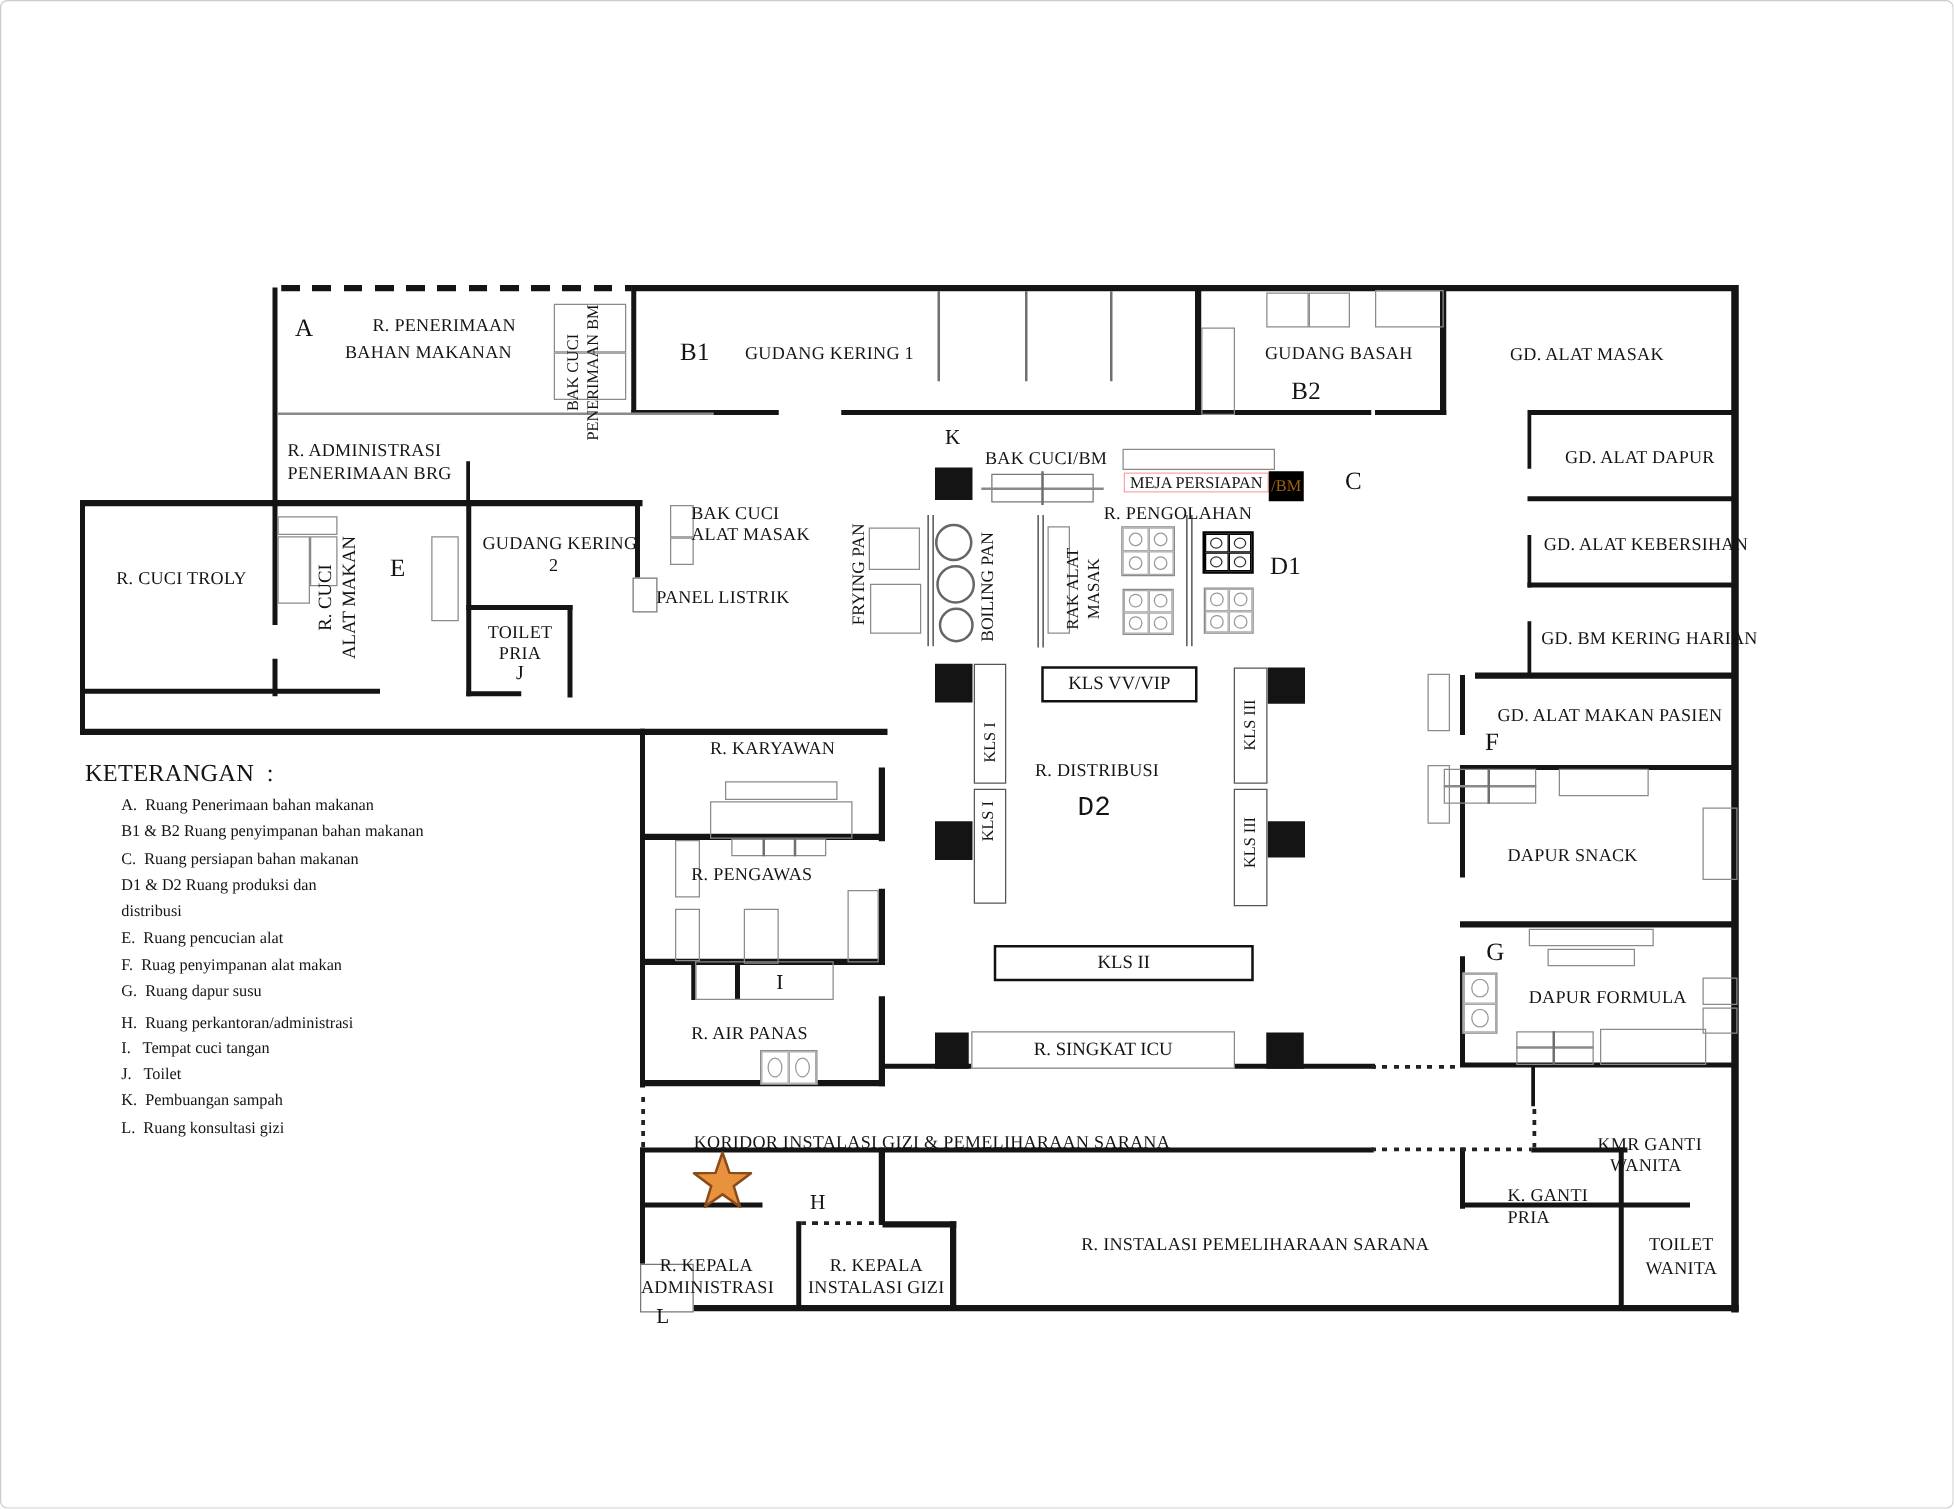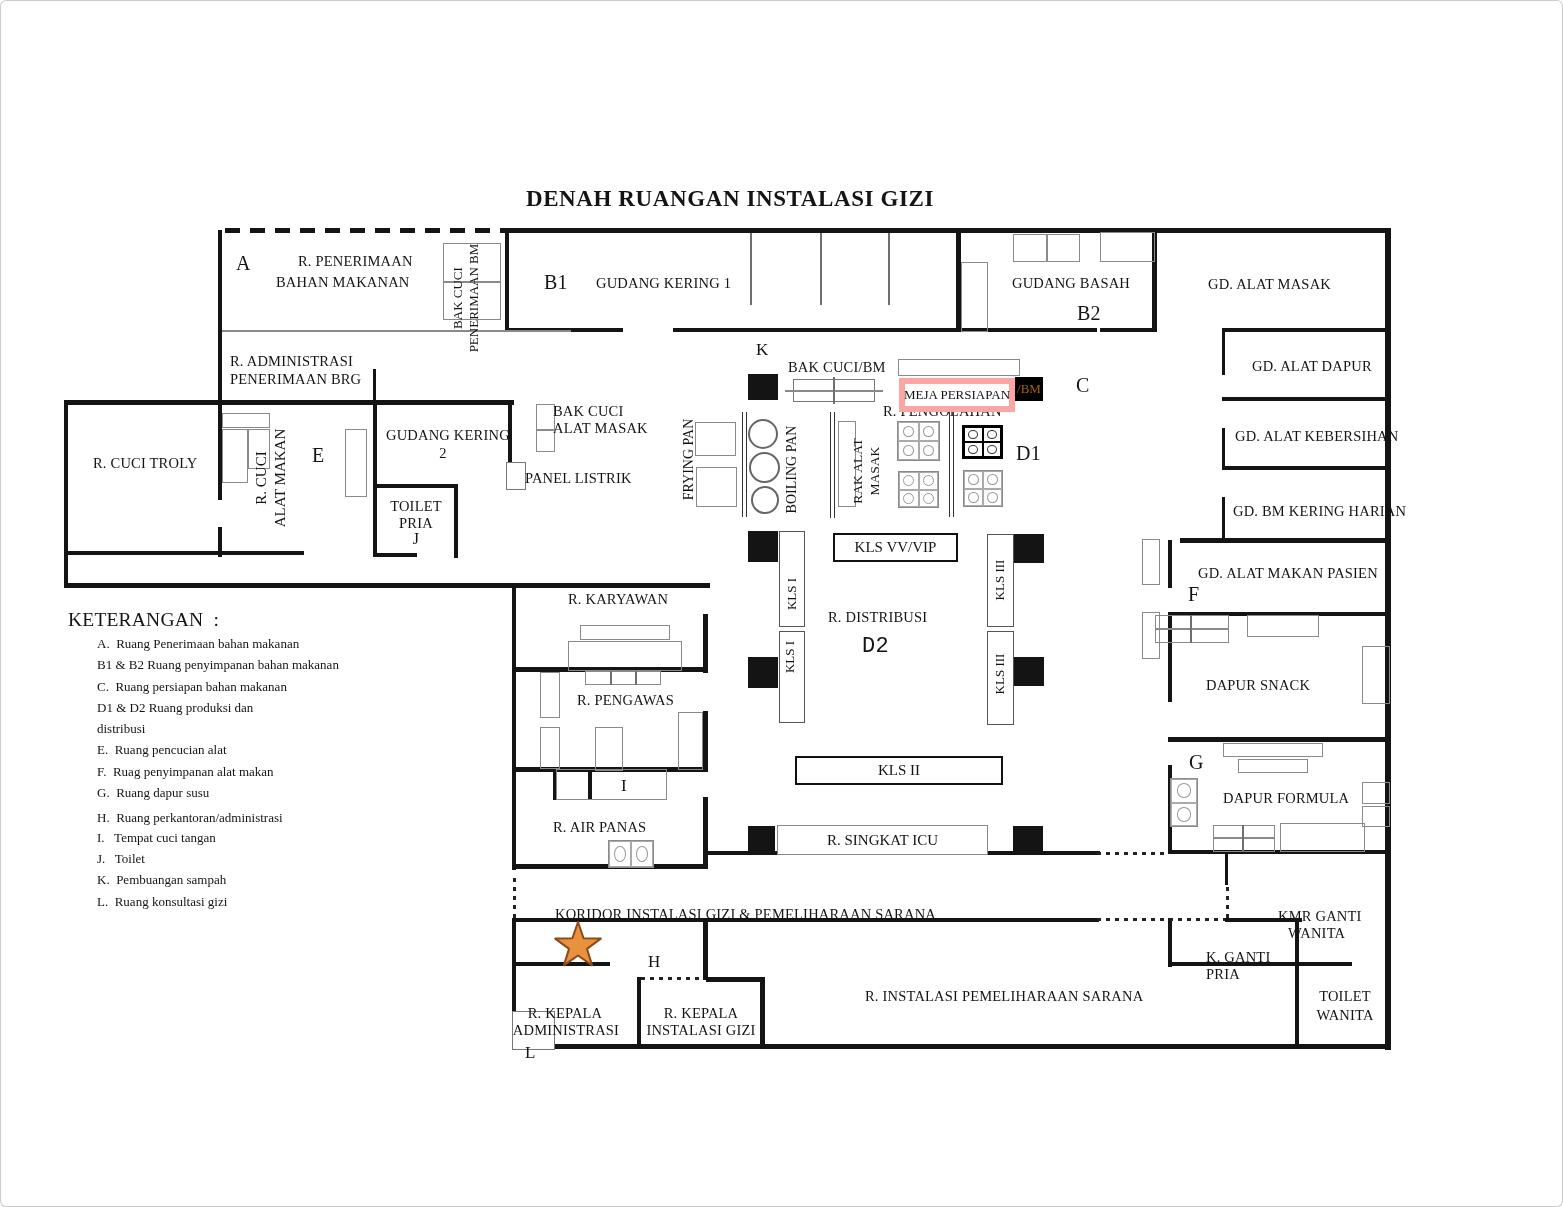--- a/index.html
+++ b/index.html
@@ -21,21 +21,20 @@
   .stove{position:absolute;box-sizing:border-box;display:grid;background:#fff;}
   .stove>span{box-sizing:border-box;display:flex;align-items:center;justify-content:center;}
   .stove>span>i{display:block;border-radius:50%;box-sizing:border-box;}
   .legend-row{white-space:pre;font-size:13px;height:21.3px;line-height:21.3px;}
 </style>
 </head>
 <body>
 
 <div class="frame">
 
-  <div class="lbl ctr" style="left:400px;top:186px;width:660px;font-size:23px;font-weight:bold;letter-spacing:.6px;">DENAH RUANGAN INSTALASI GIZI</div>
 
   <div id="walls">
       <div class="wall" style="left: 505px; top: 228px; width: 885px; height: 5px;"></div>
       <div class="wall" style="left: 1385px; top: 228px; width: 6px; height: 822px;"></div>
       <div class="wall" style="left: 512px; top: 1044px; width: 879px; height: 5px;"></div>
       <div class="wall" style="left: 218px; top: 230px; width: 4px; height: 270px;"></div>
       <div class="wall" style="left: 218px; top: 527px; width: 4px; height: 30px;"></div>
       <div class="wall" style="left: 505px; top: 228px; width: 4px; height: 104px;"></div>
       <div class="wall" style="left: 505px; top: 328px; width: 118px; height: 4px;"></div>
       <div class="wall" style="left: 673px; top: 328px; width: 424px; height: 4px;"></div>
@@ -231,21 +230,21 @@
           <i style="width: 62%; height: 70%; border: 1.5px solid rgb(153, 153, 153);"></i>
         </span>
         <span style="border: 0.5px solid rgb(170, 170, 170);">
           <i style="width: 62%; height: 70%; border: 1.5px solid rgb(153, 153, 153);"></i>
         </span>
       </div>
     </div>
 
   <div class="lbl" style="left:236px;top:252px;font-size:20px;">A</div>
   <div class="lbl" style="left:544px;top:271px;font-size:20px;">B1</div>
-  <div class="lbl" style="left:1033px;top:302px;font-size:20px;margin-left:44px;">B2</div>
+  <div class="lbl" style="left:1033px;top:302px;font-size:20px;">B2</div>
   <div class="lbl" style="left:1076px;top:374px;font-size:20px;">C</div>
   <div class="lbl" style="left:1016px;top:442px;font-size:20px;">D1</div>
   <div class="lbl" style="left:862px;top:634px;font-size:22px;font-family:Liberation Mono, monospace;">D2</div>
   <div class="lbl" style="left:312px;top:444px;font-size:20px;">E</div>
   <div class="lbl" style="left:1188px;top:583px;font-size:20px;">F</div>
   <div class="lbl" style="left:1189px;top:751px;font-size:20px;">G</div>
   <div class="lbl" style="left:648px;top:952px;font-size:17px;">H</div>
   <div class="lbl" style="left:621px;top:776px;font-size:17px;">I</div>
   <div class="lbl" style="left:756px;top:340px;font-size:17px;">K</div>
   <div class="lbl" style="left:525px;top:1043px;font-size:17px;">L</div>
@@ -267,21 +266,21 @@
   <div class="lbl" style="left:386px;top:427px;">GUDANG KERING</div>
   <div class="lbl ctr" style="left:385px;top:445px;width:116px;">2</div>
   <div class="lbl" style="left:525px;top:470px;">PANEL LISTRIK</div>
   <div class="lbl ctr" style="left:374px;top:498px;width:84px;">TOILET</div>
   <div class="lbl ctr" style="left:374px;top:515px;width:84px;">PRIA</div>
   <div class="lbl ctr" style="left:374px;top:530px;width:84px;font-size:16px;">J</div>
   <div class="lbl" style="left:1233px;top:503px;">GD. BM KERING HARIAN</div>
   <div class="lbl" style="left:1198px;top:565px;">GD. ALAT MAKAN PASIEN</div>
   <div class="lbl" style="left:568px;top:591px;">R. KARYAWAN</div>
   <div class="lbl" style="left:828px;top:609px;">R. DISTRIBUSI</div>
-  <div class="lbl" style="left:577px;top:692px;">R. PENGAWAS</div>
+  <div class="lbl" style="left:553px;top:692px;">R. PENGAWAS</div>
   <div class="lbl" style="left:1206px;top:677px;">DAPUR SNACK</div>
   <div class="lbl" style="left:1223px;top:790px;">DAPUR FORMULA</div>
   <div class="lbl" style="left:553px;top:819px;">R. AIR PANAS</div>
   <div class="lbl" style="left:555px;top:906px;">KORIDOR  INSTALASI  GIZI &amp; PEMELIHARAAN  SARANA</div>
   <div class="lbl" style="left:1278px;top:908px;">KMR GANTI</div>
   <div class="lbl" style="left:1288px;top:925px;">WANITA</div>
   <div class="lbl" style="left:1206px;top:949px;">K. GANTI</div>
   <div class="lbl" style="left:1206px;top:966px;">PRIA</div>
   <div class="lbl ctr" style="left:515px;top:1005px;width:100px;">R. KEPALA</div>
   <div class="lbl ctr" style="left:508px;top:1022px;width:116px;">ADMINISTRASI</div>
@@ -303,21 +302,21 @@
   <div class="vlbl" style="left:747px;top:461px;width:88px;height:17px;font-size:14px;">BOILING PAN</div>
   <div class="vlbl" style="left:825px;top:453px;width:86px;height:36px;font-size:13.5px;">
     <div>RAK ALAT</div>
     <div>MASAK</div>
   </div>
   <div class="vlbl" style="left:763px;top:585px;width:60px;height:18px;font-size:13px;">KLS I</div>
   <div class="vlbl" style="left:761px;top:648px;width:60px;height:18px;font-size:13px;">KLS I</div>
   <div class="vlbl" style="left:971px;top:571px;width:60px;height:18px;font-size:13px;">KLS III</div>
   <div class="vlbl" style="left:971px;top:665px;width:60px;height:18px;font-size:13px;">KLS III</div>
 
-  <div class="box" style="left:899px;top:378px;width:116px;height:34px;border:6px solid #fca5a5;font-size:13px;">MEJA PERSIAPAN</div>
+  <div class="box" style="left:899px;top:378px;width:116px;height:16px;border:1px solid #fca5a5;font-size:13px;">MEJA PERSIAPAN</div>
   <div class="box" style="left:1015px;top:377px;width:28px;height:24px;background:#000;color:#a16207;font-size:13px;">/BM</div>
   <div class="box" style="left:833px;top:533px;width:125px;height:29px;border:2.5px solid #111;font-size:15px;">KLS VV/VIP</div>
   <div class="box" style="left:795px;top:756px;width:208px;height:29px;border:2.5px solid #111;font-size:15px;">KLS II</div>
   <div class="box" style="left:777px;top:825px;width:211px;height:30px;border:1.5px solid #888;font-size:15px;">R. SINGKAT ICU</div>
 
   <svg style="position:absolute;left:543px;top:920px;" width="70" height="50" viewBox="0 0 70 50">
     <polygon points="35,2 40.6,18.3 57.8,18.6 44,28.9 49.1,45.4 35,35.5 20.9,45.4 26,28.9 12.2,18.6 29.4,18.3" fill="#e8923e" stroke="#8a4a1a" stroke-width="2" stroke-linejoin="round"></polygon>
   </svg>
 
   <div class="lbl" style="left:68px;top:609px;font-size:19.5px;white-space:pre;">KETERANGAN  :</div>

